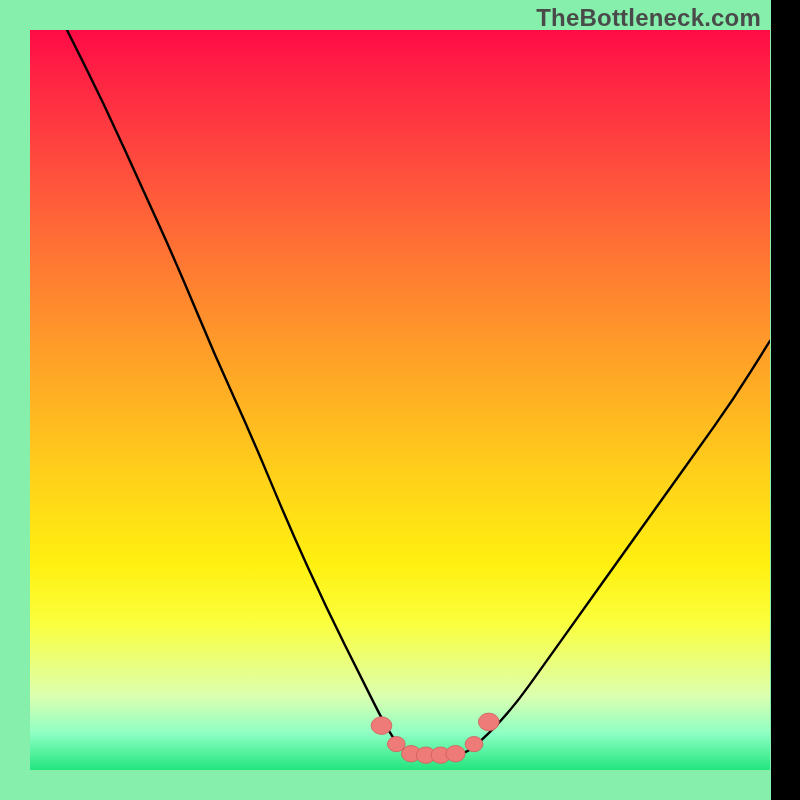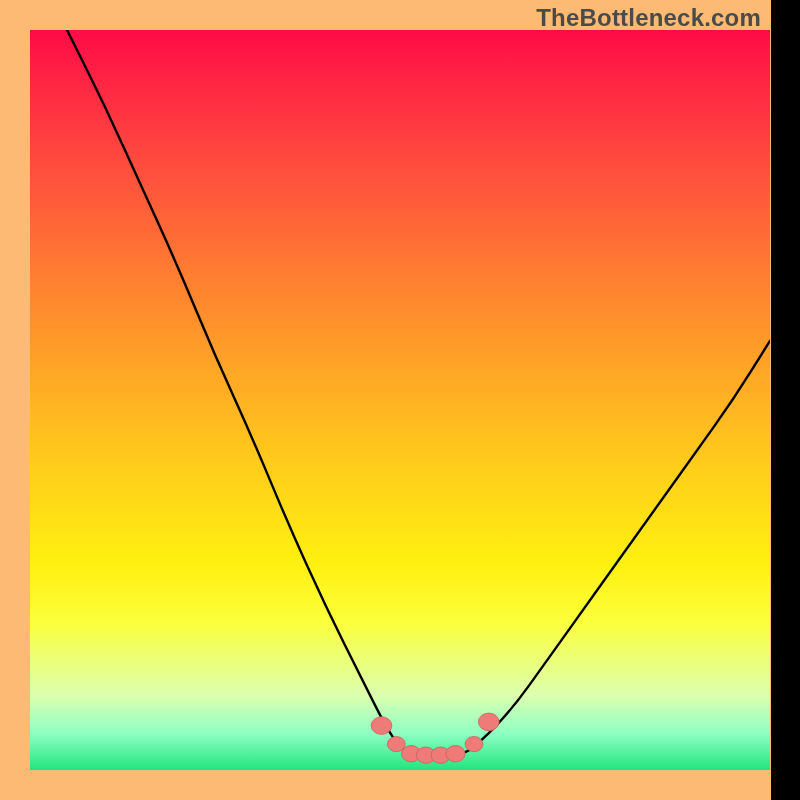--- a/index.html
+++ b/index.html
@@ -8,21 +8,21 @@
     width: 800px;
     height: 800px;
     overflow: hidden;
     background: #000;
     font-family: Arial, Helvetica, sans-serif;
   }
   .frame {
     position: absolute;
     left: 0; top: 0;
     width: 771px; height: 800px;
-    background: #fdba74;
+    background: #86efac;
   }
   .plot-area {
     position: absolute;
     left: 30px;
     top: 30px;
     width: 740px;
     height: 740px;
     overflow: hidden;
   }
   .gradient-bg {

